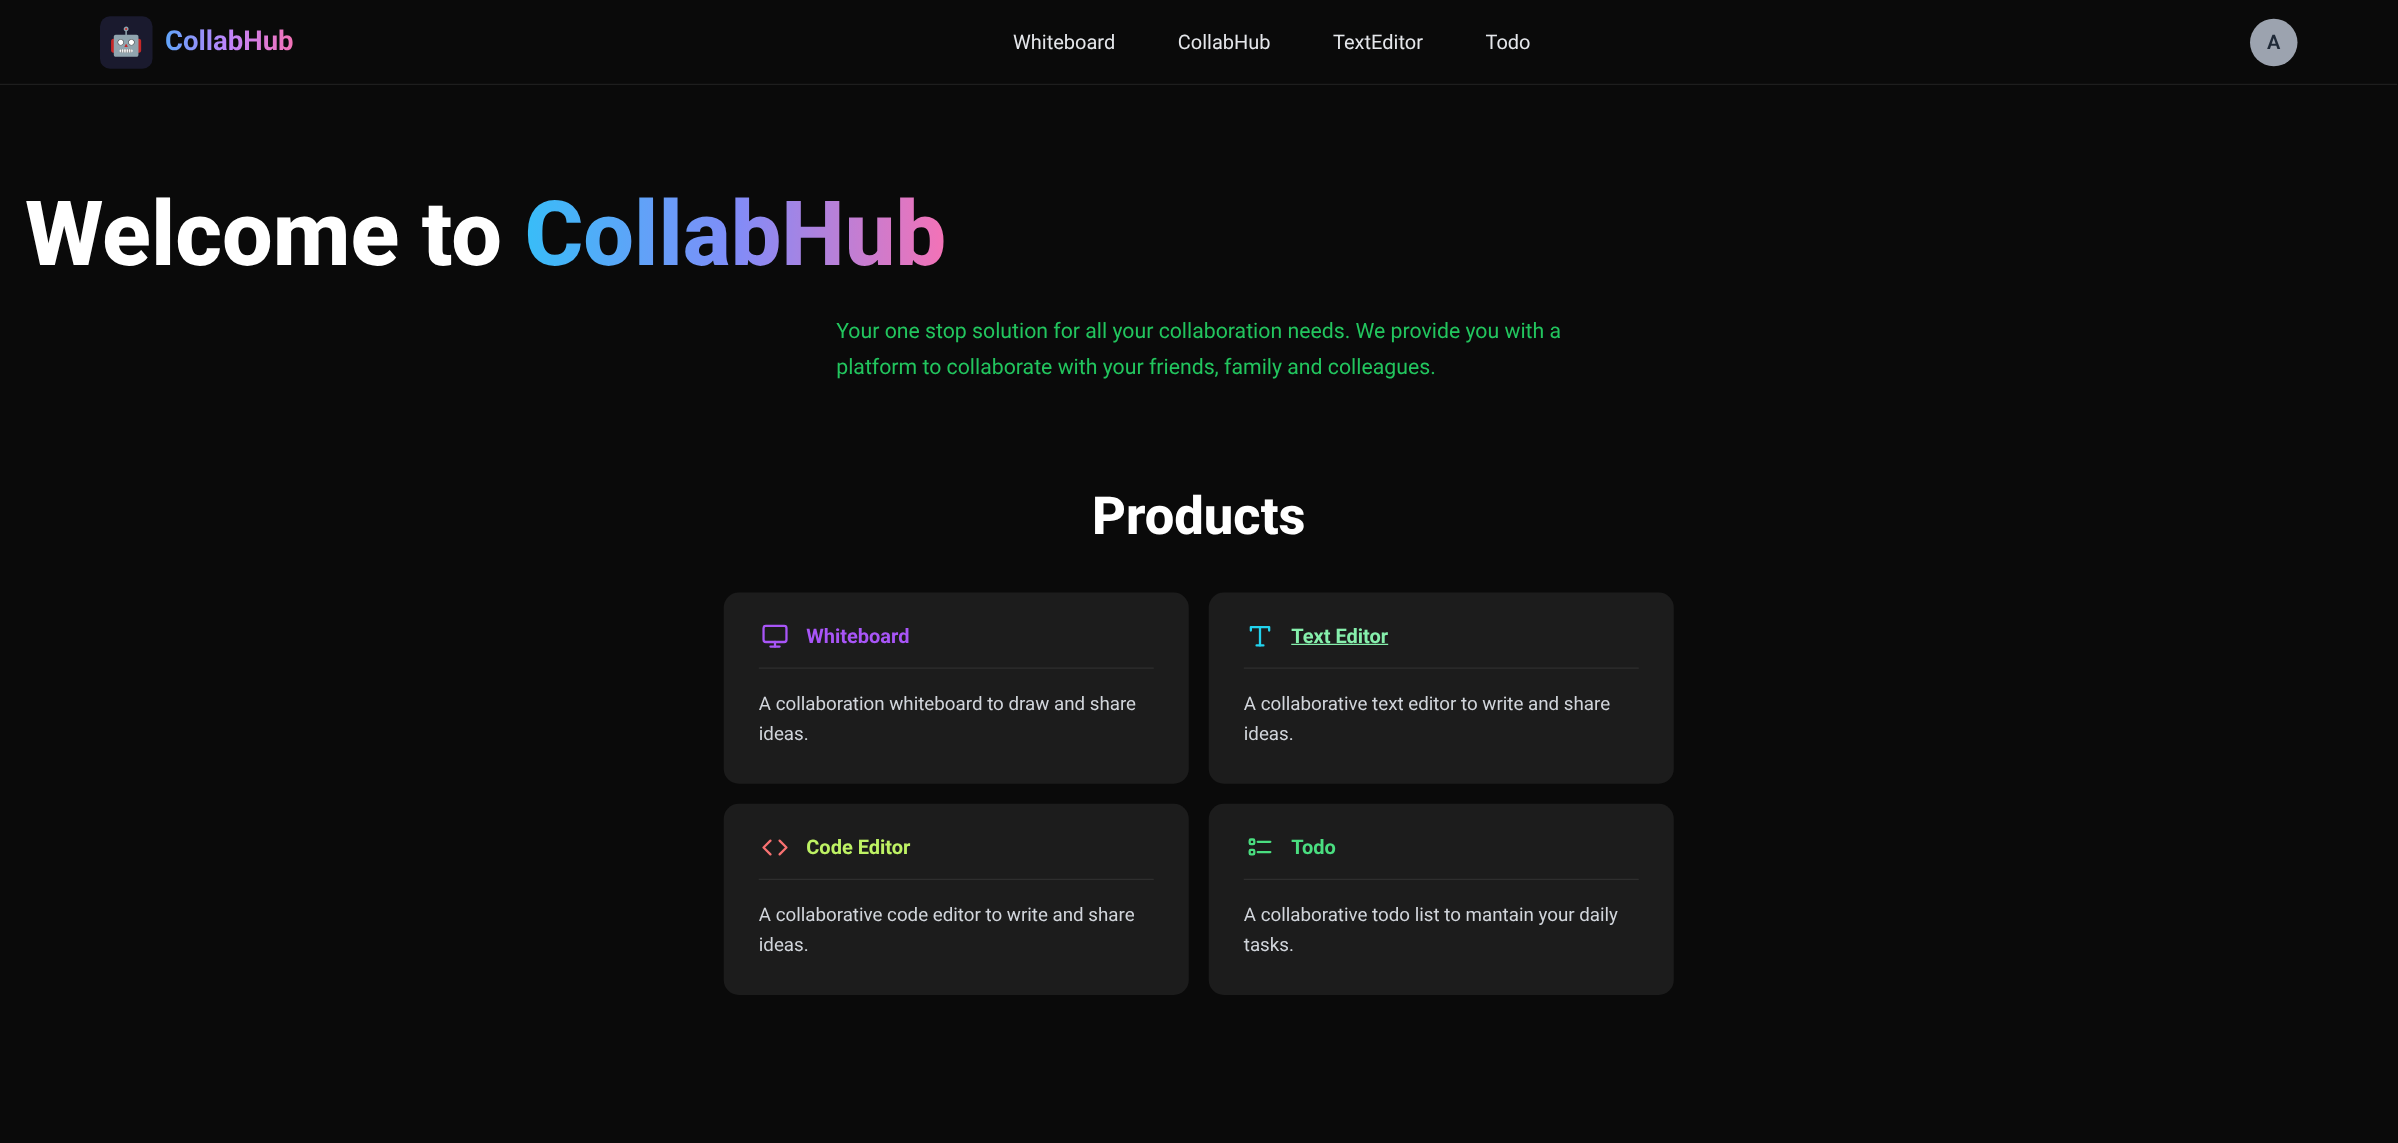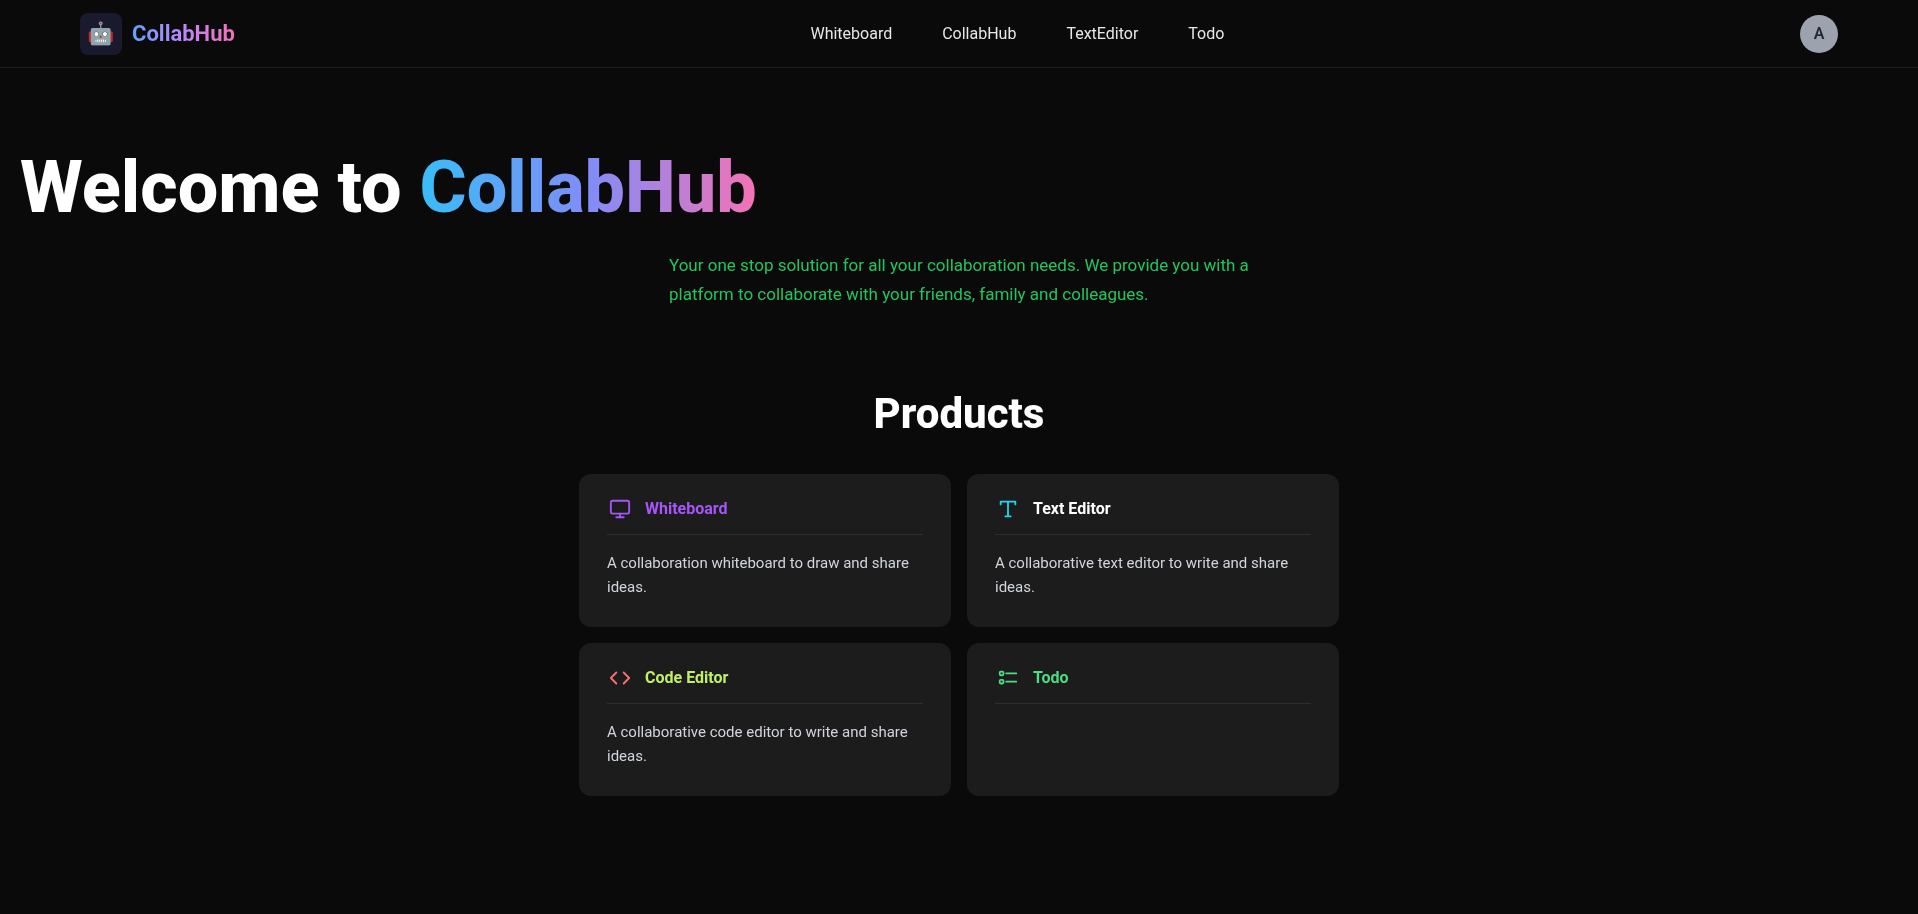--- a/index.html
+++ b/index.html
@@ -176,21 +176,21 @@
     .product-icon-todo {
       color: #4ade80;
     }
 
     .product-card-title {
       font-size: 16px;
       font-weight: 700;
     }
 
     .title-whiteboard { color: #a855f7; }
-    .title-texteditor { color: #ffffff; }
+    .title-texteditor { color: #86efac; text-decoration: underline; }
     .title-codeeditor { color: #bef264; }
     .title-todo { color: #4ade80; }
 
     .product-card-desc {
       font-size: 15px;
       color: #d1d5db;
       line-height: 1.6;
     }
 
     
@@ -276,16 +276,17 @@
         <span class="product-icon product-icon-todo">
           <svg class="icon-svg" viewBox="0 0 24 24" fill="none" stroke="currentColor" stroke-width="2" stroke-linecap="round" stroke-linejoin="round">
             <rect x="3" y="5" width="4" height="4" rx="1"></rect>
             <line x1="10" y1="7" x2="21" y2="7"></line>
             <rect x="3" y="14" width="4" height="4" rx="1"></rect>
             <line x1="10" y1="16" x2="21" y2="16"></line>
           </svg>
         </span>
         <span class="product-card-title title-todo">Todo</span>
       </div>
+      <p class="product-card-desc">A collaborative todo list to mantain your daily tasks.</p>
     </div>
 
   </div>
 </section>
 
 </body></html>

